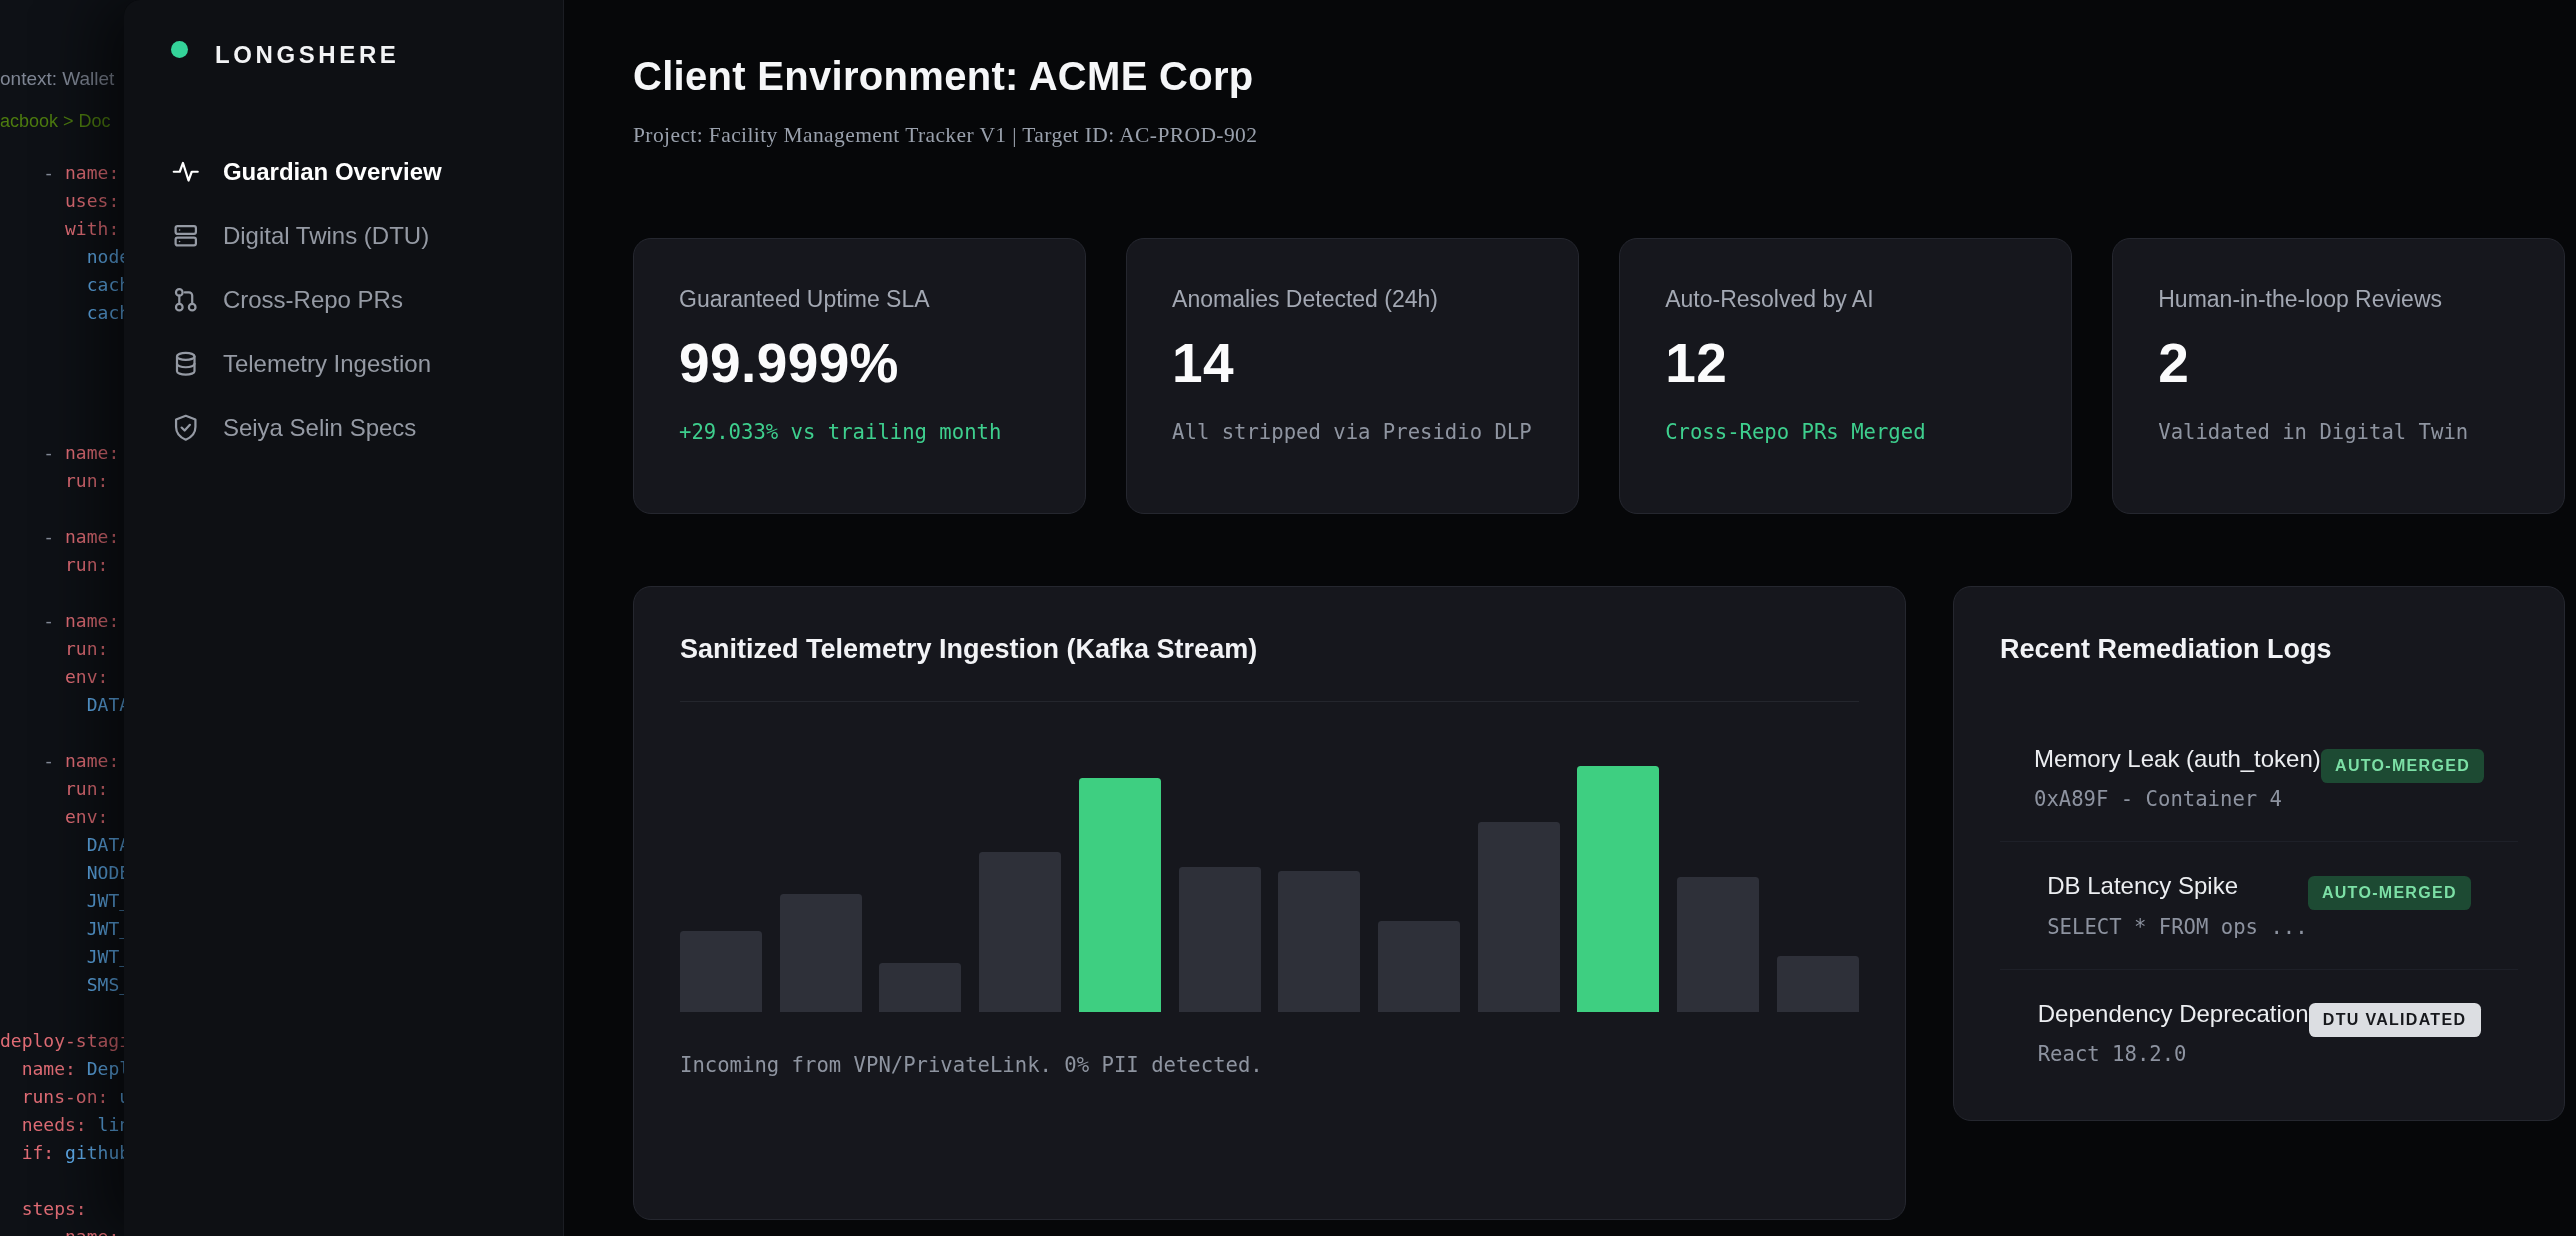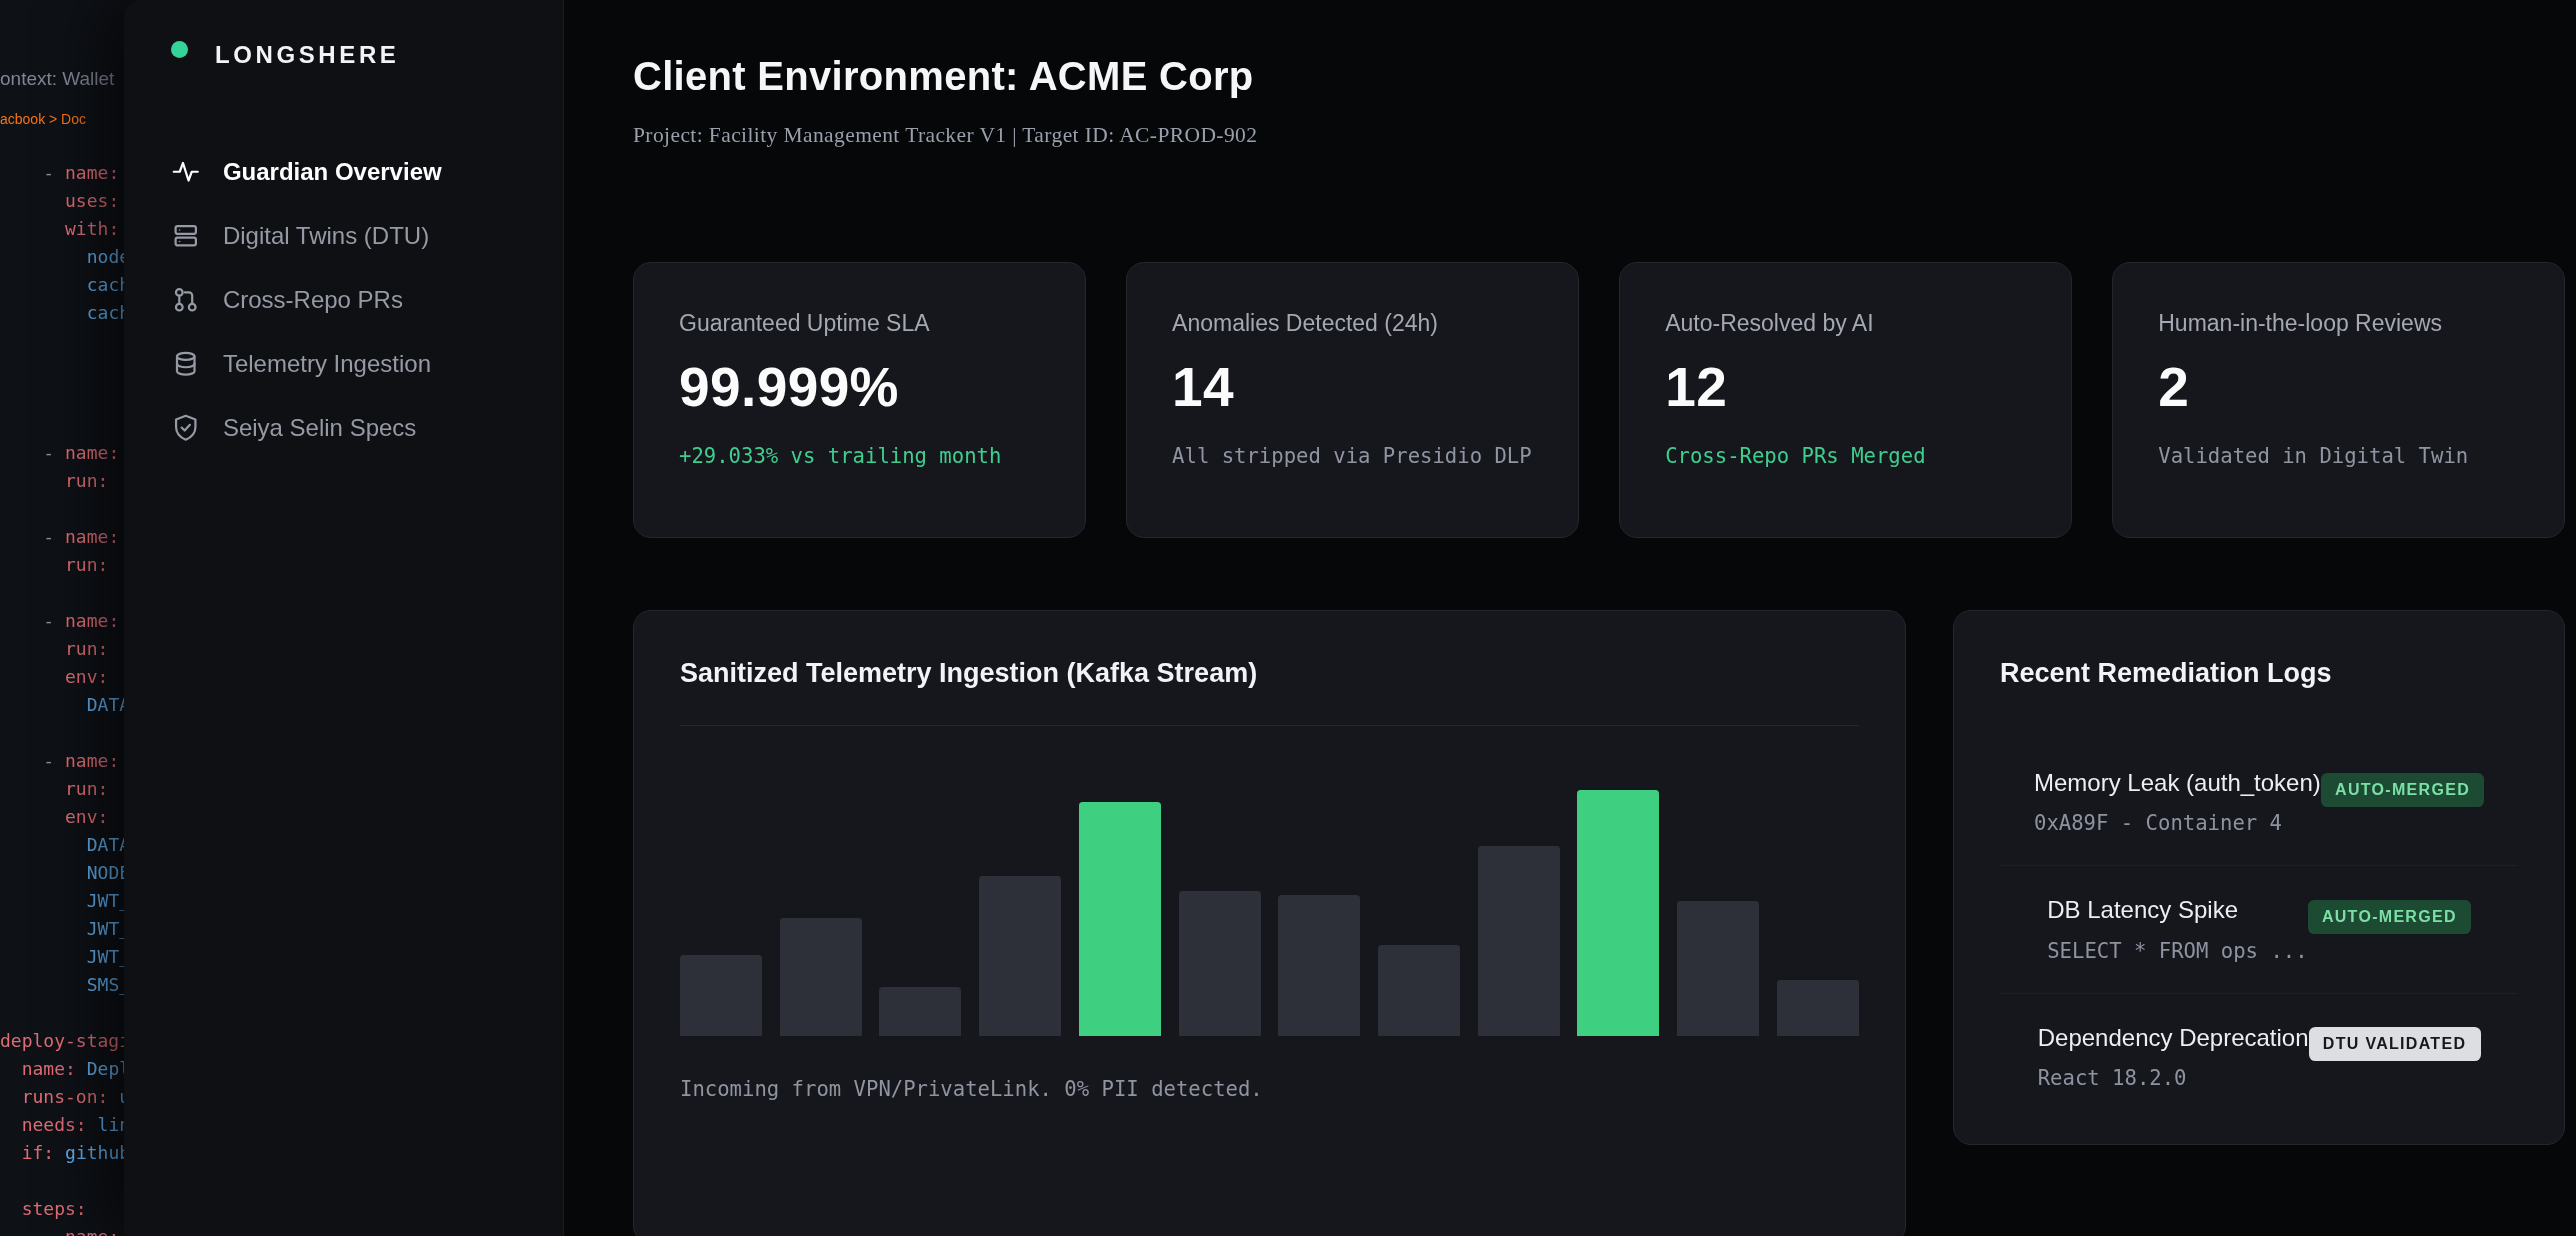--- a/index.html
+++ b/index.html
@@ -3,21 +3,21 @@
 <meta charset="utf-8">
 <style>
   html,body{margin:0;padding:0;background:#0b0d11;}
   .screen{position:relative;width:2576px;height:1237px;overflow:hidden;
           font-family:"Liberation Sans",sans-serif;background:#0e1116;}
 
   
   .code-editor{position:absolute;left:0;top:0;width:564px;height:100%;
                background:#0e1116;z-index:1;}
   .editor-title{position:absolute;top:68px;left:0;font-size:19px;color:#7f8694;white-space:nowrap;}
-  .editor-breadcrumb{position:absolute;top:111px;left:0;font-size:14px;color:#f97316;white-space:nowrap;}
+  .editor-breadcrumb{position:absolute;top:111px;left:0;font-size:18px;color:#4d7c0f;white-space:nowrap;}
   .code-lines{position:absolute;top:159px;left:0;right:0;
               font-family:"DejaVu Sans Mono",monospace;font-size:18px;line-height:28px;}
   .code-line{height:28px;white-space:pre;overflow:hidden;}
   .tok-k{color:#e06c75;}
   .tok-v{color:#61afef;}
   .tok-p{color:#848b98;}
 
   
   .app-window{position:absolute;left:124px;top:0;right:0;bottom:0;z-index:2;
               display:flex;background:#060709;border-top-left-radius:16px;overflow:hidden;
@@ -39,21 +39,21 @@
   
   .main{flex:1;padding:0 10.7px 0 69px;box-sizing:border-box;position:relative;}
   .main-header{display:flex;justify-content:space-between;align-items:flex-start;margin-top:54px;}
   .page-title{margin:0;font-size:40px;line-height:1.1;font-weight:700;color:#f5f6f8;letter-spacing:0.3px;}
   .page-subtitle{margin-top:25px;font-family:Liberation Serif, serif;font-size:21.5px;
                  color:#99a0ac;letter-spacing:0.4px;}
   .status-badge{margin-top:50px;margin-right:10.7px;font-family:"DejaVu Sans Mono",monospace;
                 font-size:19px;letter-spacing:2.2px;color:#3ecf8e;background:#0c241a;
                 border:1.3px solid #2b5c45;border-radius:9px;padding:13.4px 25px;white-space:nowrap;}
 
-  .stats-row{display:flex;gap:40px;margin-top:114px;}
+  .stats-row{display:flex;gap:40px;margin-top:90px;}
   .stat-card{flex:1;height:276px;background:#16171d;border:0.9px solid #25272f;border-radius:18px;
              padding:47px 45px;box-sizing:border-box;}
   .stat-label{font-size:23px;color:#a3a8b3;}
   .stat-value{margin-top:23px;font-size:55px;line-height:1;font-weight:700;color:#fbfbfc;letter-spacing:0.4px;}
   .stat-note{margin-top:27px;font-family:"DejaVu Sans Mono",monospace;font-size:20.6px;line-height:1.4;}
   .stat-note.green{color:#3ecf8e;}
   .stat-note.gray{color:#8f95a1;}
 
   .content-row{display:flex;gap:47px;margin-top:72px;}
   .chart-card{width:1273px;flex:0 0 1273px;height:634px;background:#16171d;border:0.9px solid #25272f;

